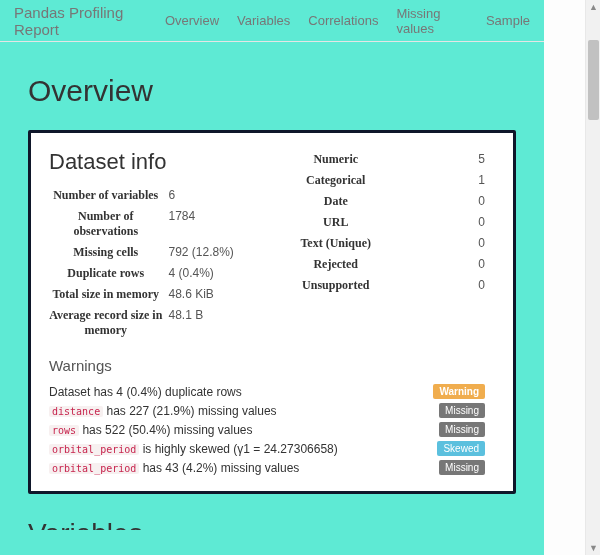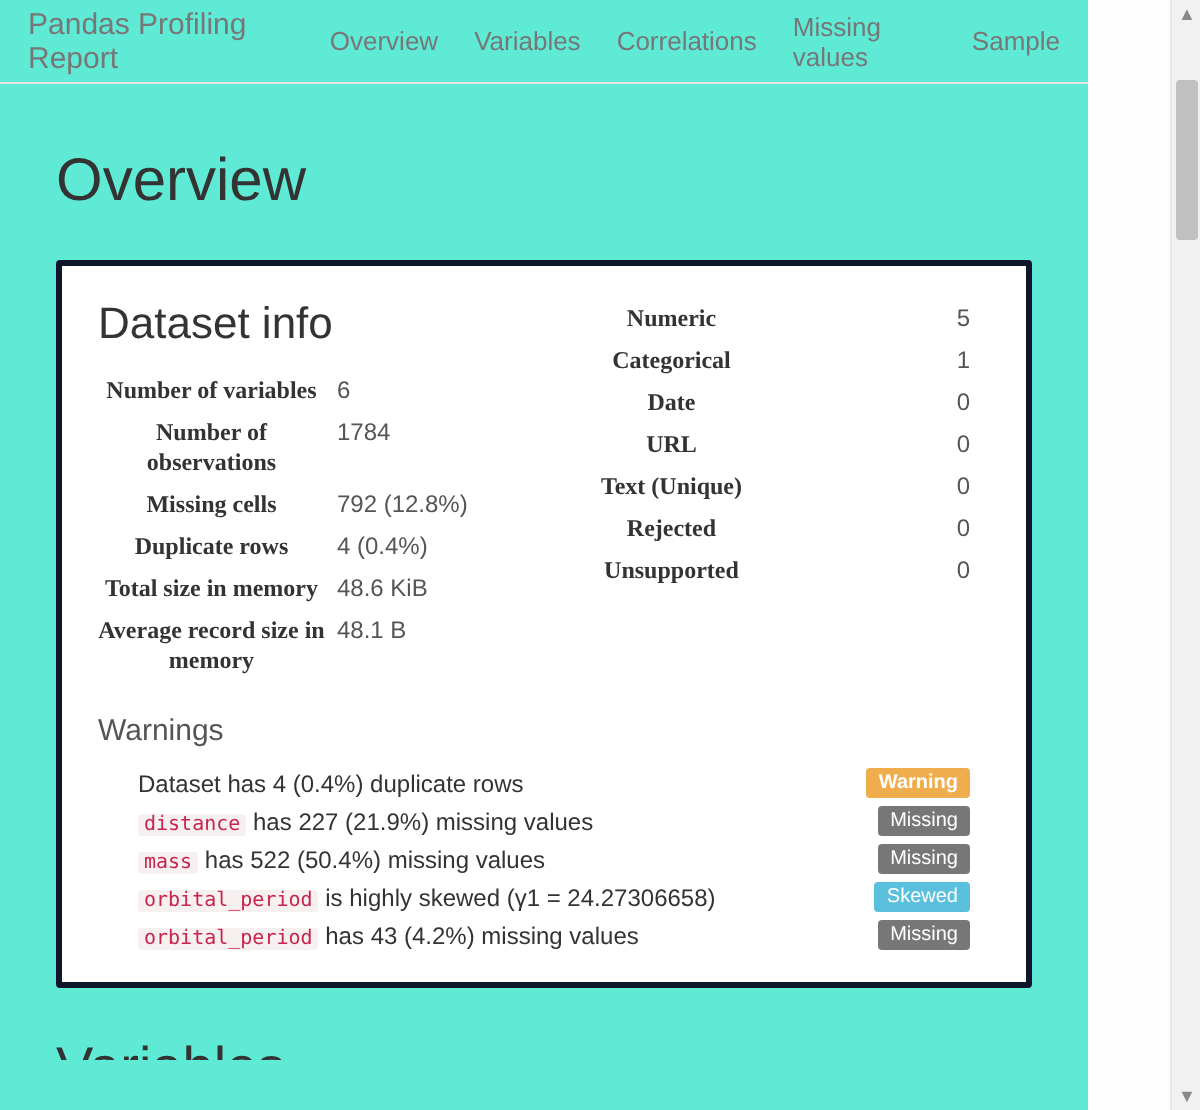--- a/index.html
+++ b/index.html
@@ -83,21 +83,21 @@
     color: #555;
     margin: 16px 0 8px 0;
     font-weight: 400;
   }
   .warnlist { font-size: 12px; }
   .warnline {
     display: flex;
     align-items: center;
     padding: 2px 0;
   }
-  .warnline .msg { flex: 1; color: #333; margin-left: 20px; }
+  .warnline .msg { flex: 1; color: #333; }
   .code {
     font-family: Menlo, Consolas, monospace;
     background: #f7f0f0;
     color: #c7254e;
     padding: 0 3px;
     border-radius: 2px;
     font-size: 10px;
   }
   .badge {
     display: inline-block;
@@ -235,21 +235,21 @@
       <div class="warnlist" id="warnings-body">
           <div class="warnline">
             <span class="msg">Dataset has 4 (0.4%) duplicate rows</span>
             <span class="badge warning">Warning</span>
           </div>
           <div class="warnline">
             <span class="msg"><span class="code">distance</span> has 227 (21.9%) missing values</span>
             <span class="badge missing">Missing</span>
           </div>
           <div class="warnline">
-            <span class="msg"><span class="code">mass</span> has 522 (50.4%) missing values</span>
+            <span class="msg"><span class="code">rows</span> has 522 (50.4%) missing values</span>
             <span class="badge missing">Missing</span>
           </div>
           <div class="warnline">
             <span class="msg"><span class="code">orbital_period</span> is highly skewed (γ1 = 24.27306658)</span>
             <span class="badge skewed">Skewed</span>
           </div>
           <div class="warnline">
             <span class="msg"><span class="code">orbital_period</span> has 43 (4.2%) missing values</span>
             <span class="badge missing">Missing</span>
           </div>

